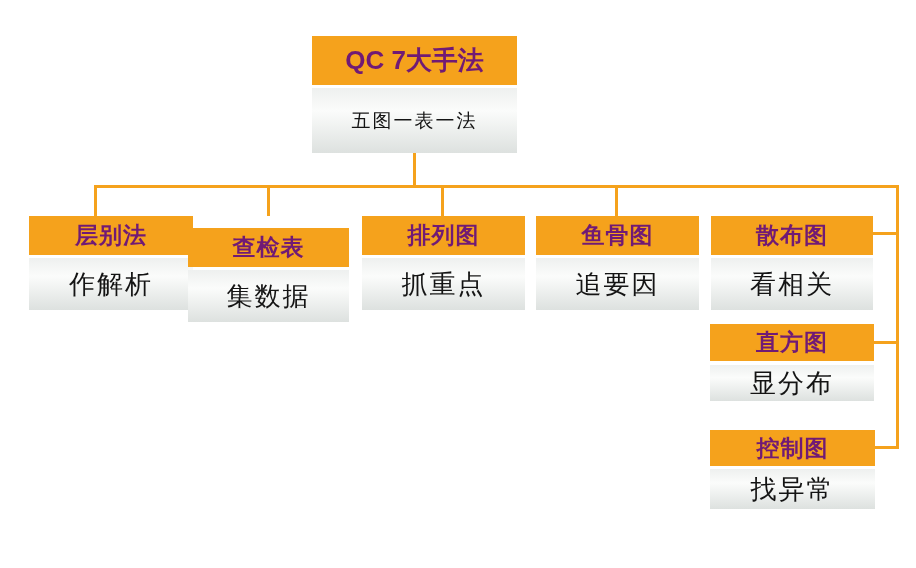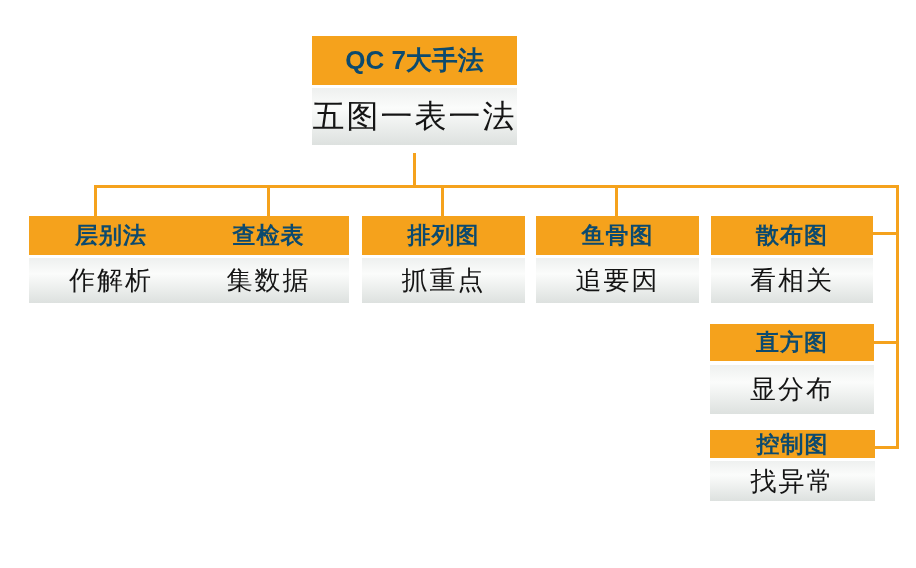--- a/index.html
+++ b/index.html
@@ -6,39 +6,39 @@
   .canvas{
     position:relative;
     width:916px;height:568px;
     background:#ffffff;
     overflow:hidden;
     font-family:"Liberation Sans", sans-serif;
   }
   .node{position:absolute;}
   .hdr{
     background:#F5A21C;
-    color:#0c4a6e;
+    color:#701a75;
     font-weight:bold;
     font-size:23px;
     display:flex;align-items:center;justify-content:center;
     letter-spacing:1px;
     height:39px;
   }
   .bdy{
     margin-top:3px;
     background:linear-gradient(180deg,#eef0ef 0%,#fbfcfb 35%,#dde1df 100%);
     color:#141414;
     font-family:"Liberation Serif","DejaVu Serif",serif;
     font-size:26px;
     display:flex;align-items:center;justify-content:center;
     letter-spacing:2px;
-    height:45px;
+    height:52px;
   }
   .root .hdr{height:49px;font-size:26px;letter-spacing:0px;}
-  .root .bdy{height:57px;font-size:32px;letter-spacing:2px;}
+  .root .bdy{height:65px;font-size:19px;letter-spacing:2px;}
   .conn{position:absolute;background:#F5A21C;}
 </style>
 </head>
 <body>
 
 <div class="canvas">
 
   <div class="conn" style="left:413px;top:153px;width:3px;height:33px;"></div>
   <div class="conn" style="left:94px;top:185px;width:805px;height:3px;"></div>
   <div class="conn" style="left:94px;top:187px;width:3px;height:29px;"></div>
@@ -53,21 +53,21 @@
   <div class="node root" style="left:312px;top:36px;width:205px;">
     <div class="hdr">QC 7大手法</div>
     <div class="bdy">五图一表一法</div>
   </div>
 
   <div class="node" style="left:29px;top:216px;width:164px;">
     <div class="hdr">层别法</div>
     <div class="bdy">作解析</div>
   </div>
 
-  <div class="node" style="left:188px;top:216px;width:161px;">
+  <div class="node" style="left:188px;top:228px;width:161px;">
     <div class="hdr">查检表</div>
     <div class="bdy">集数据</div>
   </div>
 
   <div class="node" style="left:536px;top:216px;width:163px;">
     <div class="hdr">鱼骨图</div>
     <div class="bdy">追要因</div>
   </div>
 
   <div class="node" style="left:362px;top:216px;width:163px;">
@@ -75,21 +75,21 @@
     <div class="bdy">抓重点</div>
   </div>
 
   <div class="node" style="left:711px;top:216px;width:162px;">
     <div class="hdr">散布图</div>
     <div class="bdy">看相关</div>
   </div>
 
   <div class="node" style="left:710px;top:308px;width:164px;margin-top:16px;">
     <div class="hdr" style="height:37px;">直方图</div>
-    <div class="bdy" style="margin-top:4px;height:49px;">显分布</div>
+    <div class="bdy" style="margin-top:4px;height:36px;">显分布</div>
   </div>
 
   <div class="node" style="left:710px;top:430px;width:165px;">
-    <div class="hdr" style="height:28px;">控制图</div>
+    <div class="hdr" style="height:36px;">控制图</div>
     <div class="bdy" style="height:40px;">找异常</div>
   </div>
 
 </div>
 
 </body></html>

